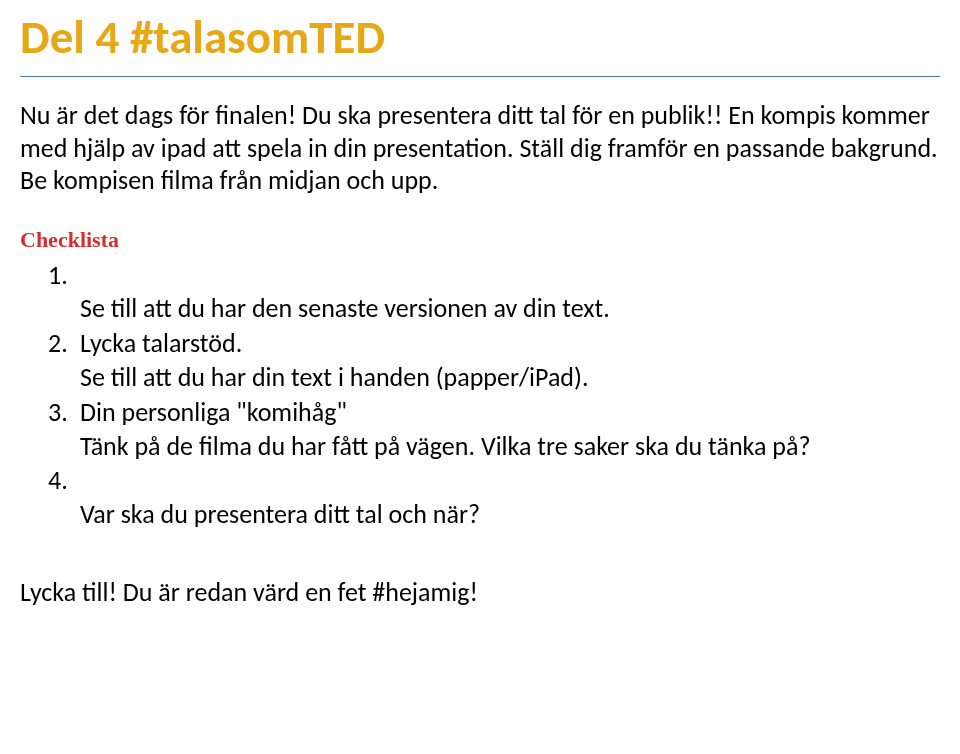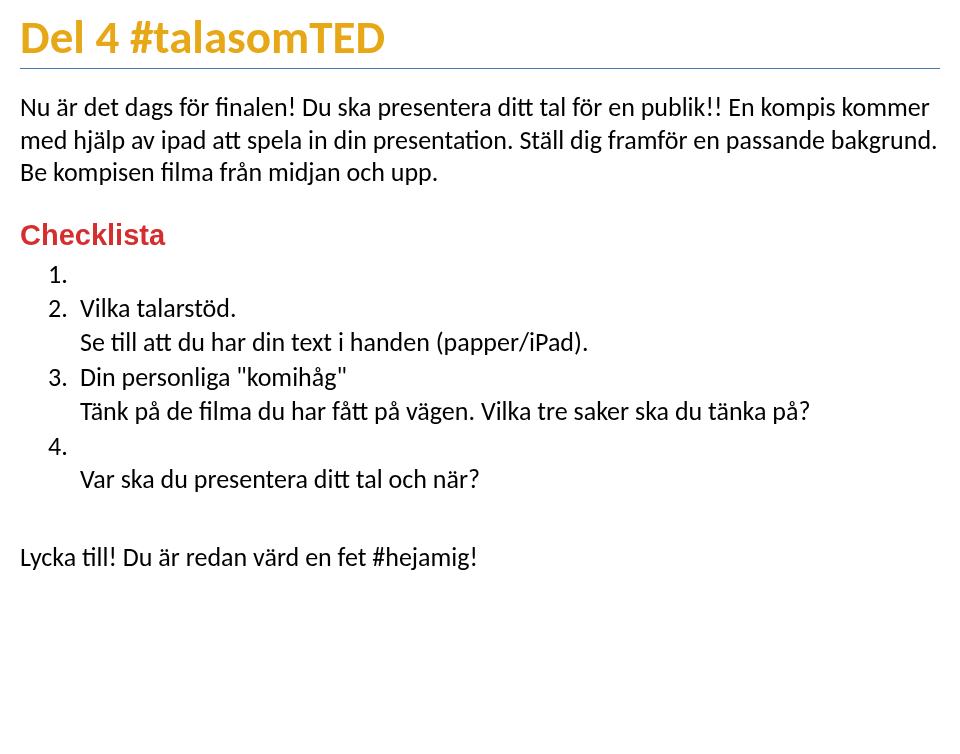--- a/index.html
+++ b/index.html
@@ -14,40 +14,40 @@
       font-family: Calibri, "Segoe UI", Arial, sans-serif;
       padding: 10px 20px 20px 20px;
       color: #000;
     }
     .title {
       font-size: 47px;
       font-weight: bold;
       color: #e6a817;
       line-height: 1.15;
       letter-spacing: 0px;
-      margin-bottom: 4px;
+      margin-bottom: 12px;
     }
     .hr {
       border: none;
       border-top: 1.5px solid #4a7bb5;
       margin-bottom: 22px;
     }
     .intro {
       font-size: 26px;
       color: #000;
       line-height: 1.25;
       margin-bottom: 30px;
       font-weight: 500;
     }
     .checklista-heading {
-      font-size: 29px;
+      font-size: 22px;
       font-weight: bold;
       color: #d62e2e;
       margin-bottom: 6px;
-      font-family: Liberation Sans, sans-serif;
+      font-family: Liberation Serif, serif;
       letter-spacing: 0px;
     }
     .checklist {
       list-style: none;
       padding-left: 28px;
       font-size: 26px;
       line-height: 1.3;
     }
     .checklist li {
       margin-bottom: 1px;
@@ -77,25 +77,26 @@
 
 <p class="intro">Nu är det dags för finalen! Du ska presentera ditt tal för en publik!! En kompis kommer med hjälp av ipad att spela in din presentation. Ställ dig framför en passande bakgrund. Be kompisen filma från midjan och upp.</p>
 
 <div class="checklista-heading">Checklista</div>
 
 <ol class="checklist">
   <li>
     <div class="item-row">
       <span class="item-num">1.</span>
     </div>
+    <div class="item-sub">Se till att du har den senaste versionen av din text.</div>
   </li>
   <li>
     <div class="item-row">
       <span class="item-num">2.</span>
-      <span>Vilka talarstöd.</span>
+      <span>Lycka talarstöd.</span>
     </div>
     <div class="item-sub">Se till att du har din text i handen (papper/iPad).</div>
   </li>
   <li>
     <div class="item-row">
       <span class="item-num">3.</span>
       <span>Din personliga "komihåg"</span>
     </div>
     <div class="item-sub">Tänk på de filma du har fått på vägen. Vilka tre saker ska du tänka på?</div>
   </li>

